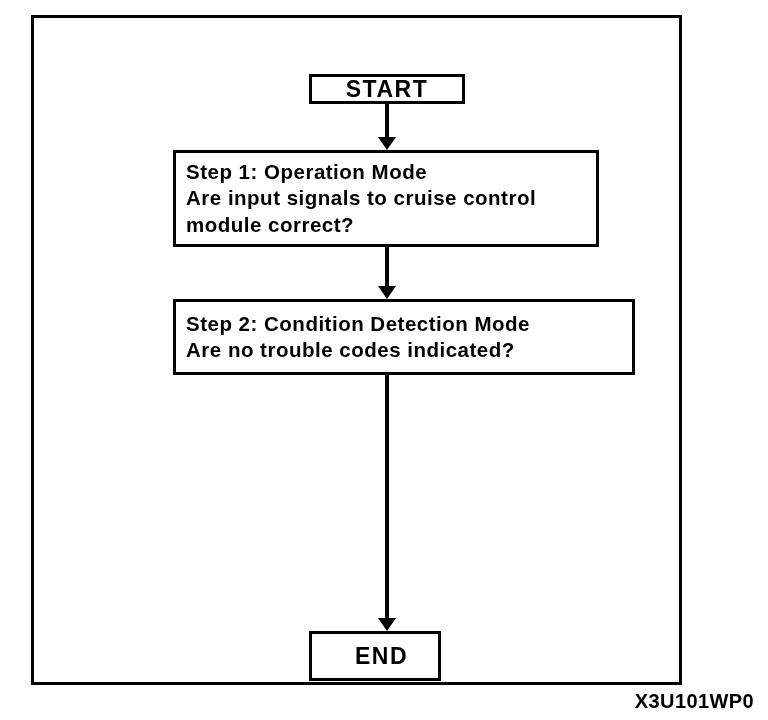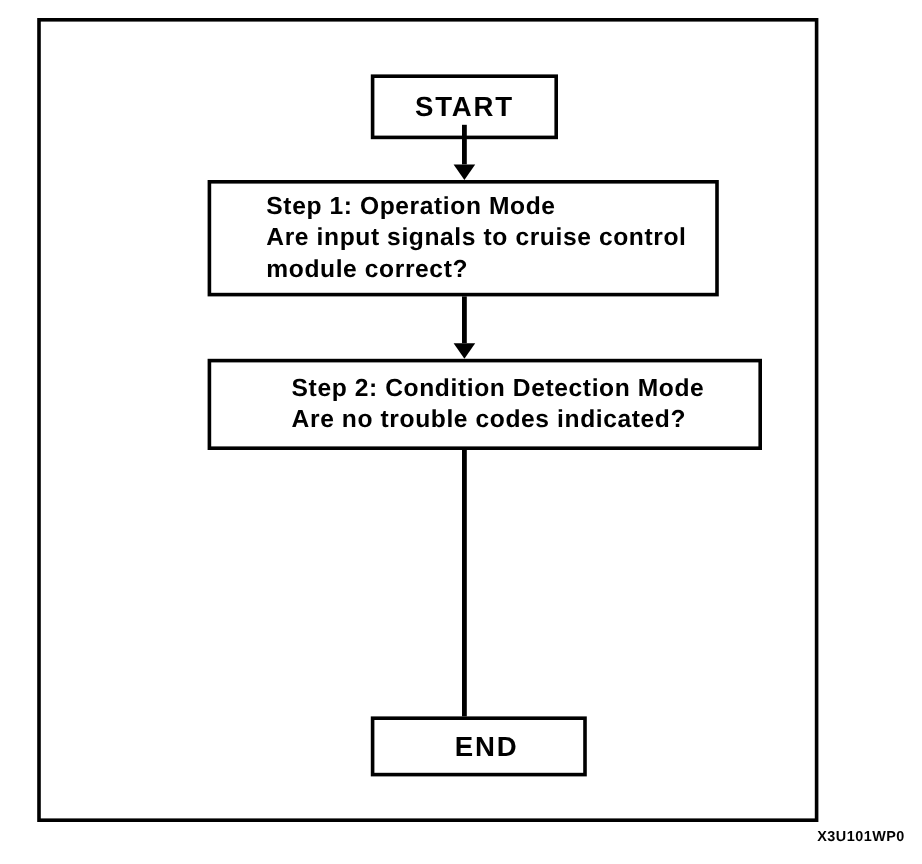--- a/index.html
+++ b/index.html
@@ -34,44 +34,44 @@
     background: #ffffff;
     border: 3px solid #000000;
     box-sizing: border-box;
     display: flex;
     align-items: center;
   }
   .node.terminal {
     justify-content: center;
   }
   .node.process {
-    justify-content: center;
-    padding-left: 22px;
+    justify-content: flex-start;
+    padding-left: 10px;
   }
   .node-label {
     font-size: 22px;
     font-weight: bold;
     letter-spacing: 0.5px;
     line-height: 1.06;
     white-space: pre-line;
   }
   .node.terminal .node-label {
     font-size: 23px;
     letter-spacing: 1.5px;
   }
   .node.process .node-label {
     font-size: 20.5px;
     line-height: 1.28;
   }
 
   
-  #node-start { left: 275px; top: 44px;  width: 156px; height: 54px; }
+  #node-start { left: 275px; top: 56px;  width: 156px; height: 30px; }
   #node-step1 { left: 139px; top: 132px; width: 426px; height: 97px; }
   #node-step2 { left: 139px; top: 281px; width: 462px; height: 76px; }
-  #node-end   { left: 275px; top: 579px; width: 180px; height: 50px; padding-left: 13px; }
+  #node-end   { left: 275px; top: 613px; width: 132px; height: 50px; padding-left: 13px; }
 
   
   .connector {
     position: absolute;
     width: 26px;
   }
   .connector .shaft {
     position: absolute;
     left: 11px;
     top: 0;
@@ -98,21 +98,21 @@
 
   #connector-step2-end   { left: 340px; top: 357px; height: 256px; }
   #connector-step2-end .shaft { height: 243px; }
   #connector-step2-end .head  { top: 243px; }
 
   
   #figure-code {
     position: absolute;
     right: 14px;
     top: 690px;
-    font-size: 12px;
+    font-size: 20px;
     font-weight: bold;
     letter-spacing: 0.4px;
   }
 </style>
 </head>
 <body>
 
 <div id="figure-frame">
 
   <div class="node terminal" id="node-start">

